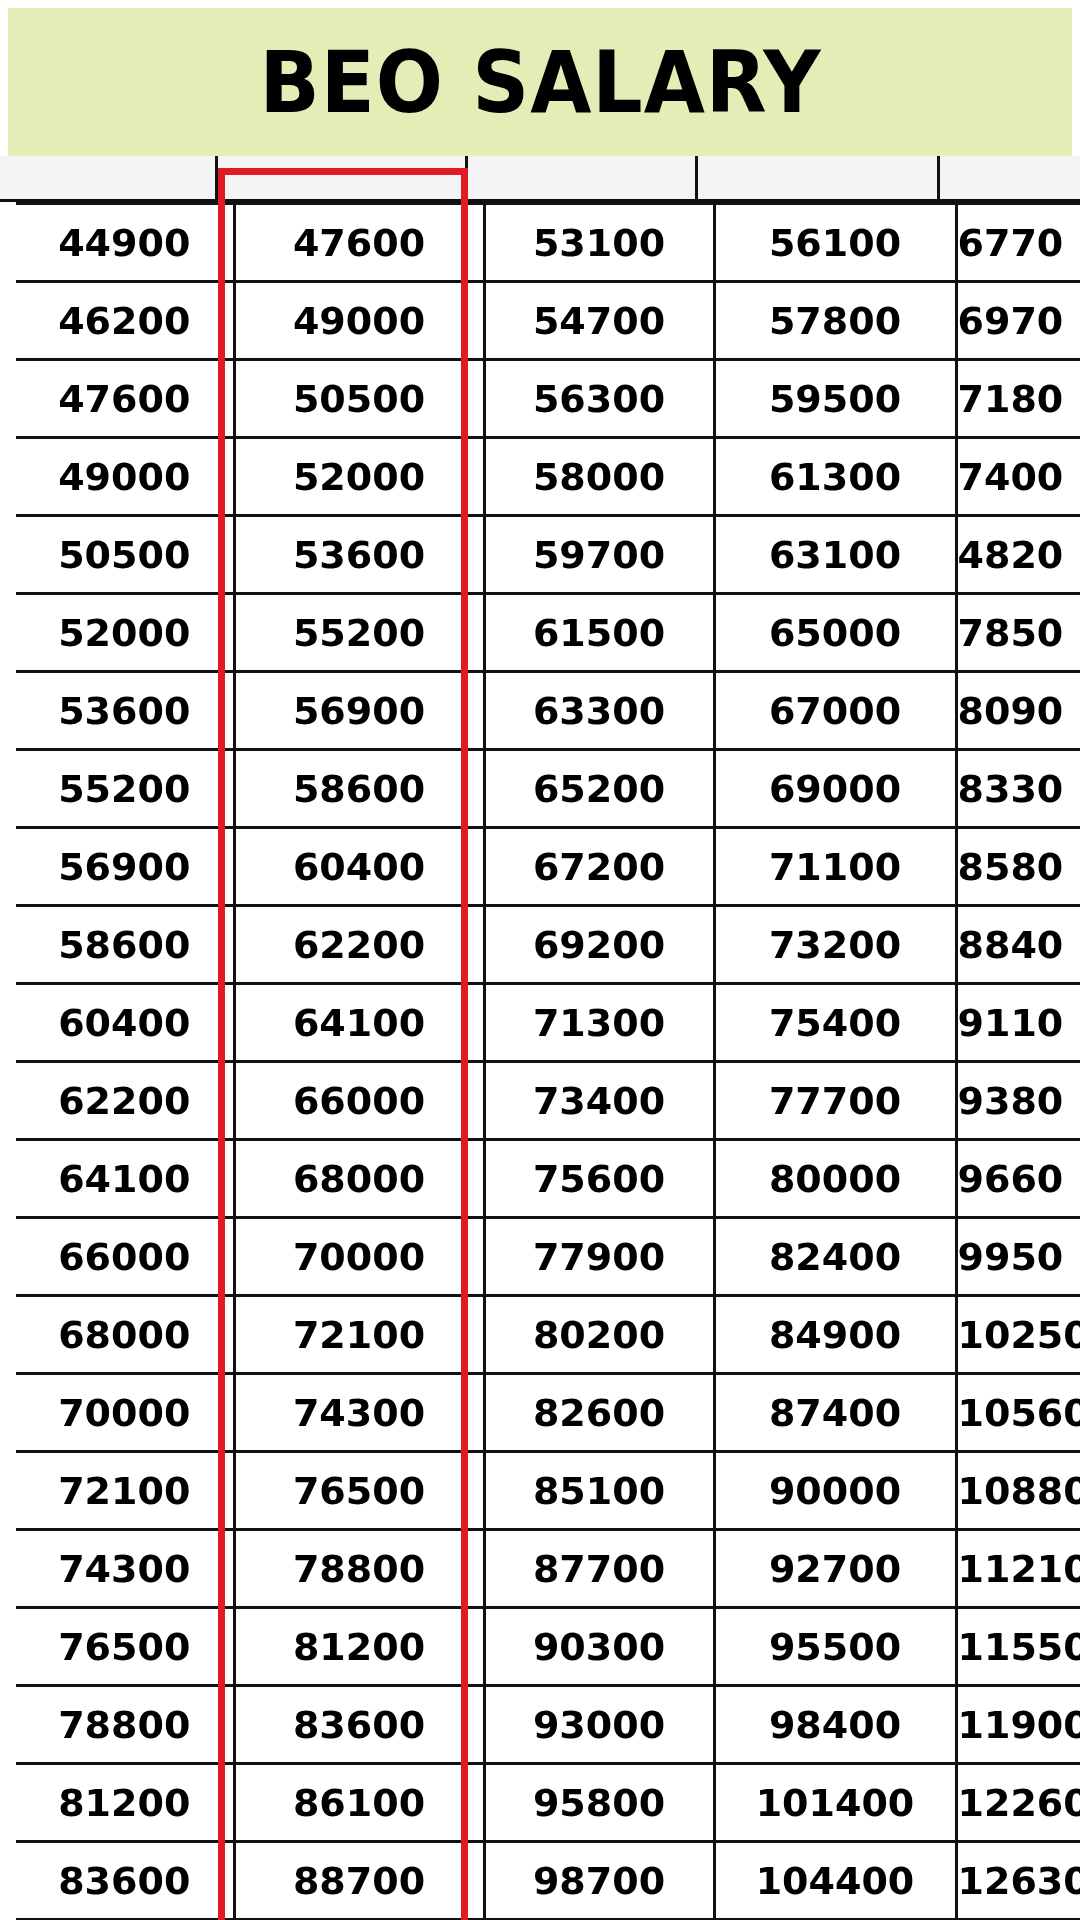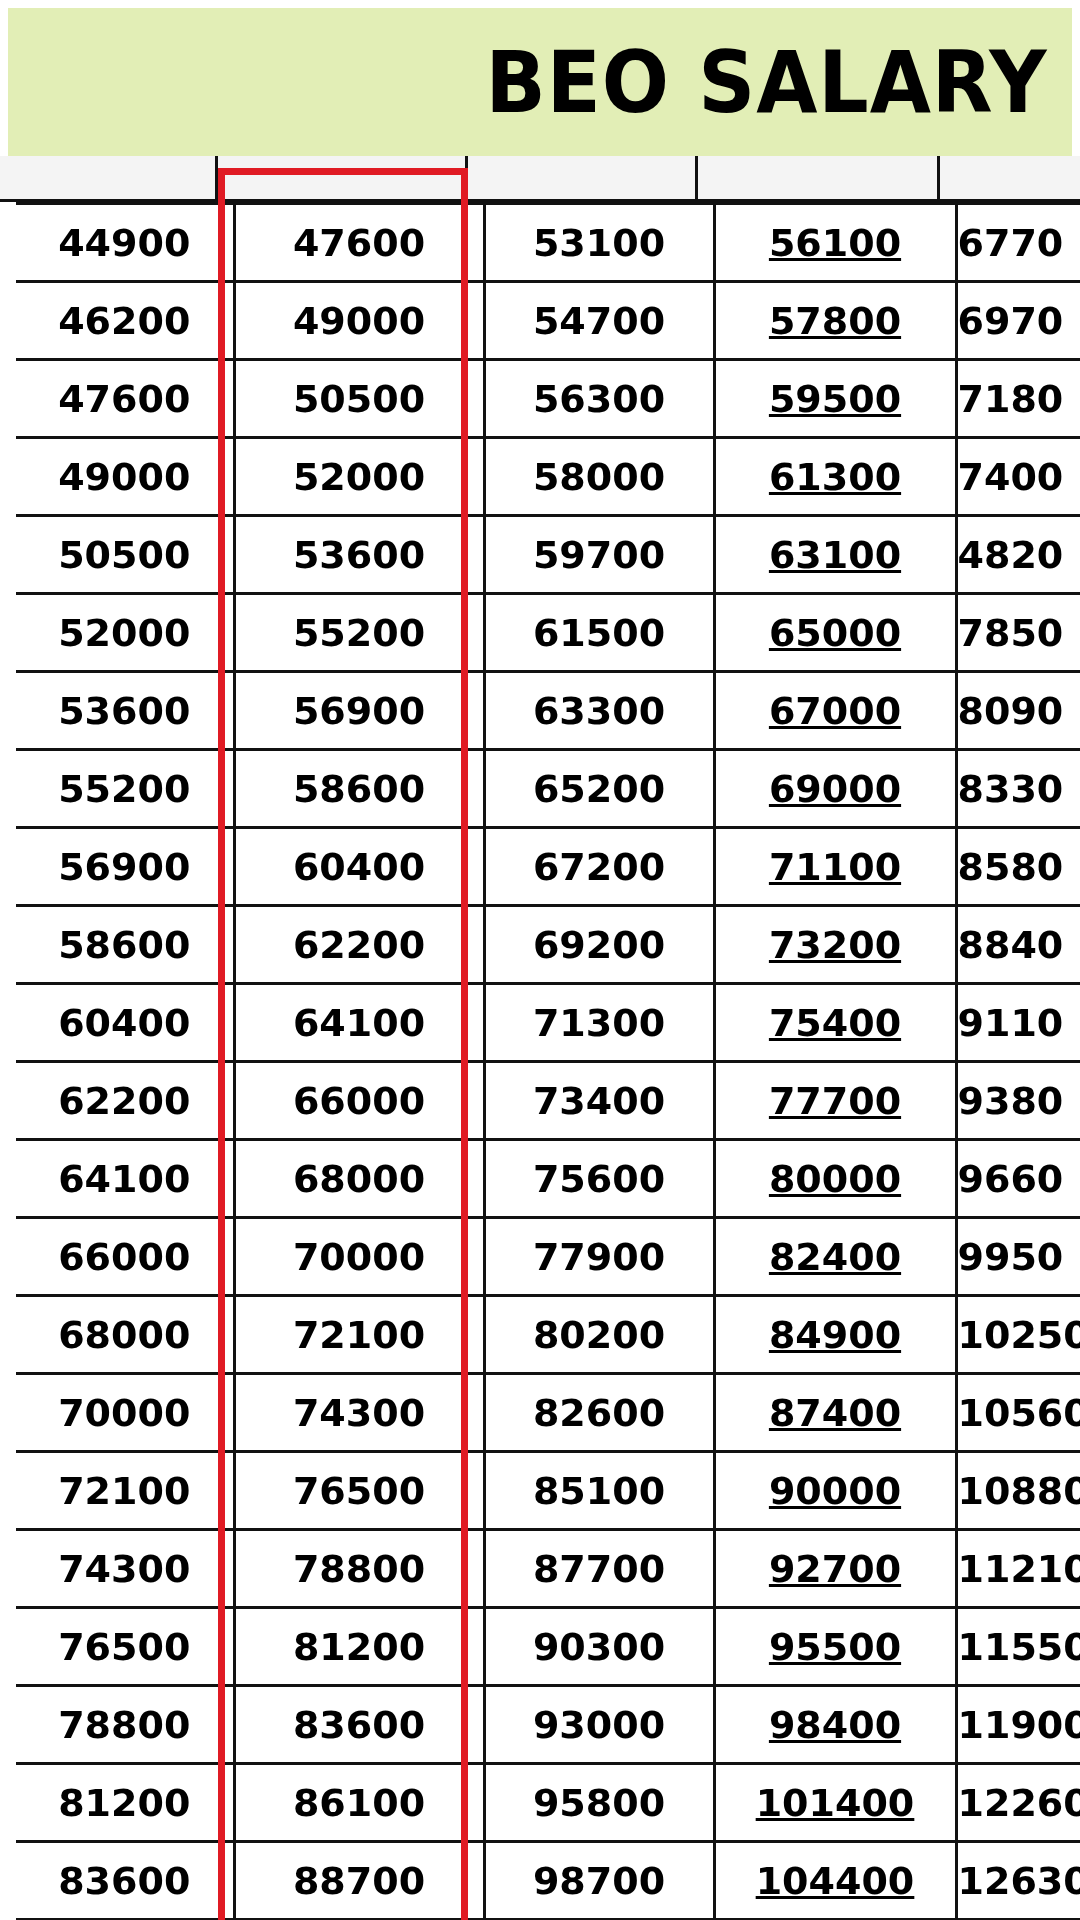--- a/index.html
+++ b/index.html
@@ -17,21 +17,21 @@
   
   .banner {
     position: absolute;
     left: 8px;
     top: 8px;
     width: 1064px;
     height: 148px;
     background: #e2eeb6;
     display: flex;
     align-items: center;
-    justify-content: flex-end;
+    justify-content: center;
     box-sizing: border-box;
   }
   .banner-title {
     font-family: "DejaVu Sans", sans-serif;
     font-weight: 700;
     font-size: 86px;
     letter-spacing: 1px;
     color: #000000;
     text-align: center;
     transform: scaleX(0.92);
@@ -88,21 +88,21 @@
     color: #000000;
     padding: 0;
     box-sizing: border-box;
     background: #ffffff;
     overflow: hidden;
     white-space: nowrap;
   }
   table.salary td.c0 { width: 218px; border-left: none; }
   table.salary td.c1 { width: 250px; }
   table.salary td.c2 { width: 230px; }
-  table.salary td.c3 { width: 242px; text-decoration: underline; }
+  table.salary td.c3 { width: 242px; }
   table.salary td.c4 { width: 140px; text-align: left; }
 
   
   .highlight-box {
     position: absolute;
     left: 218px;
     top: 12px;
     width: 250px;
     height: 1790px;
     border: 7px solid #e01b24;

